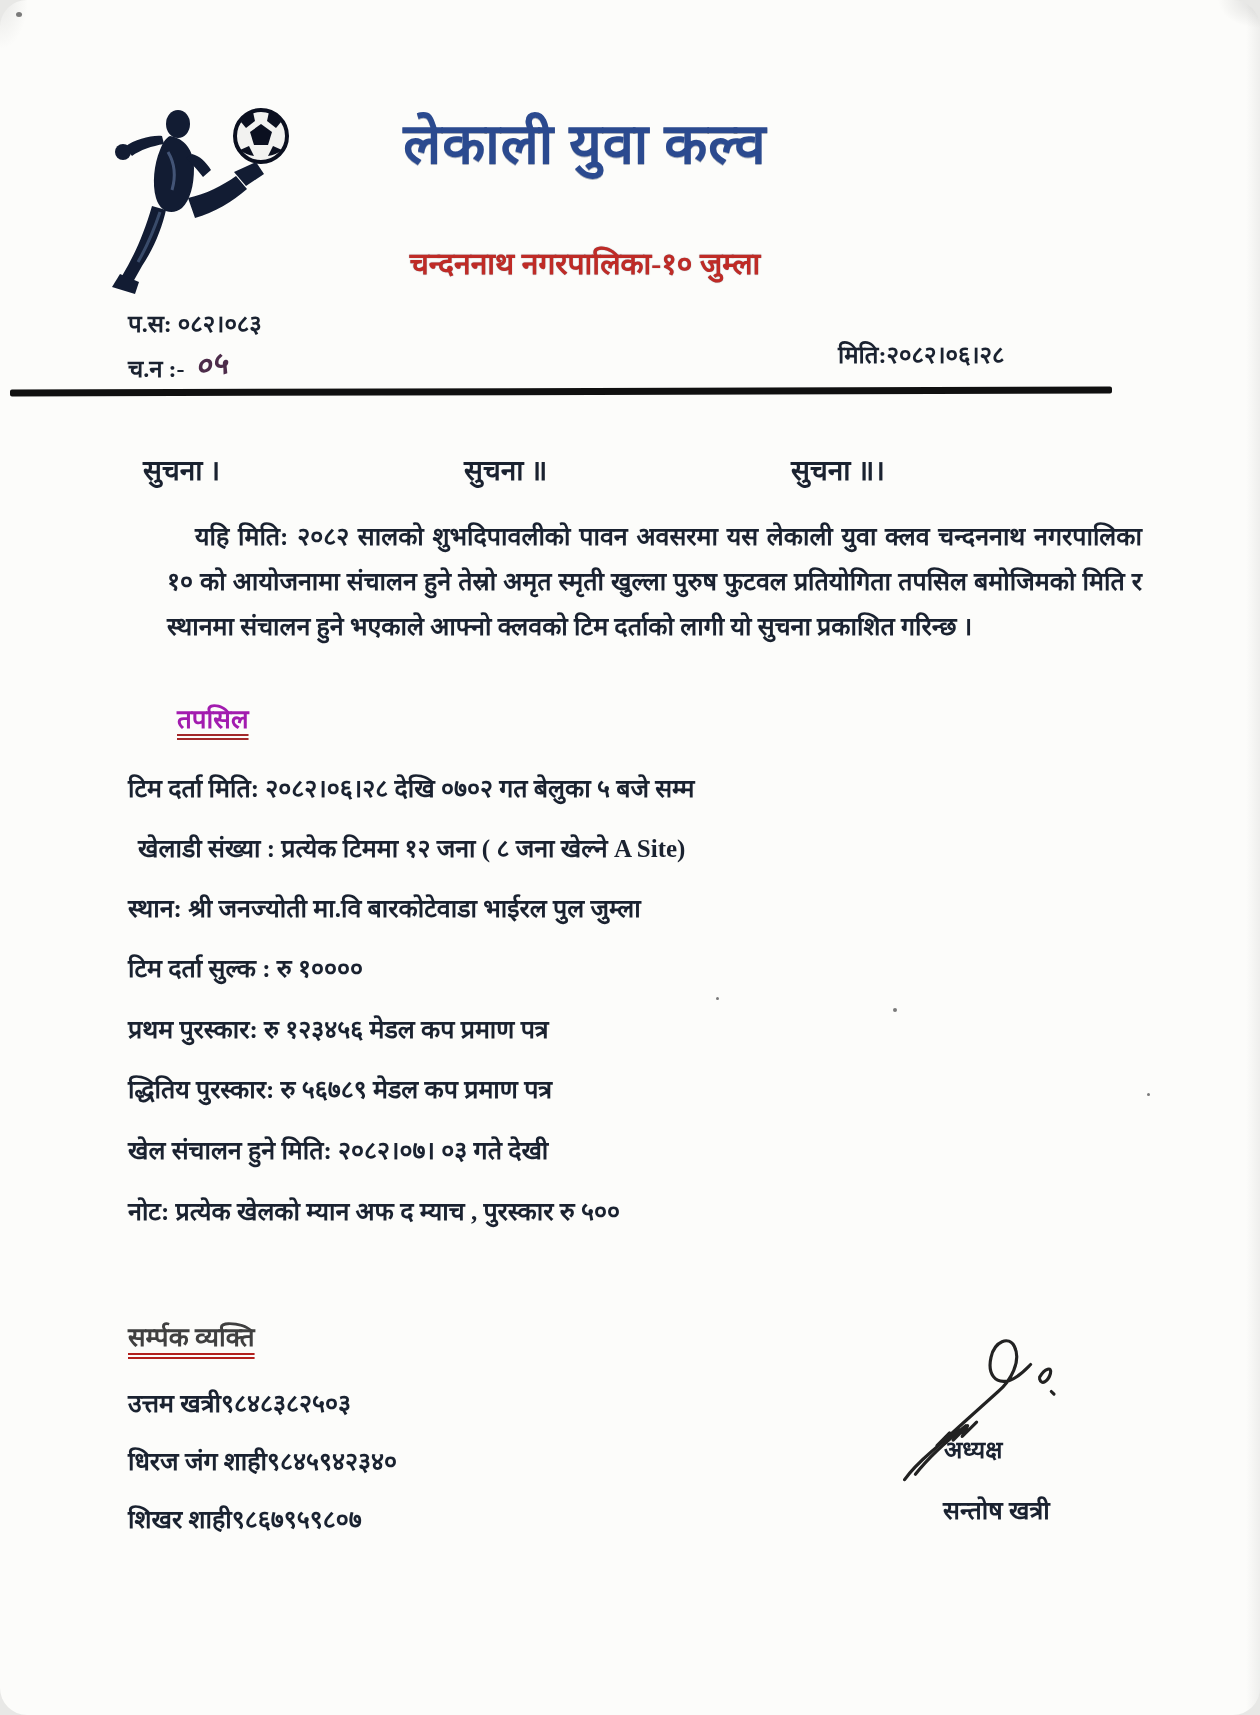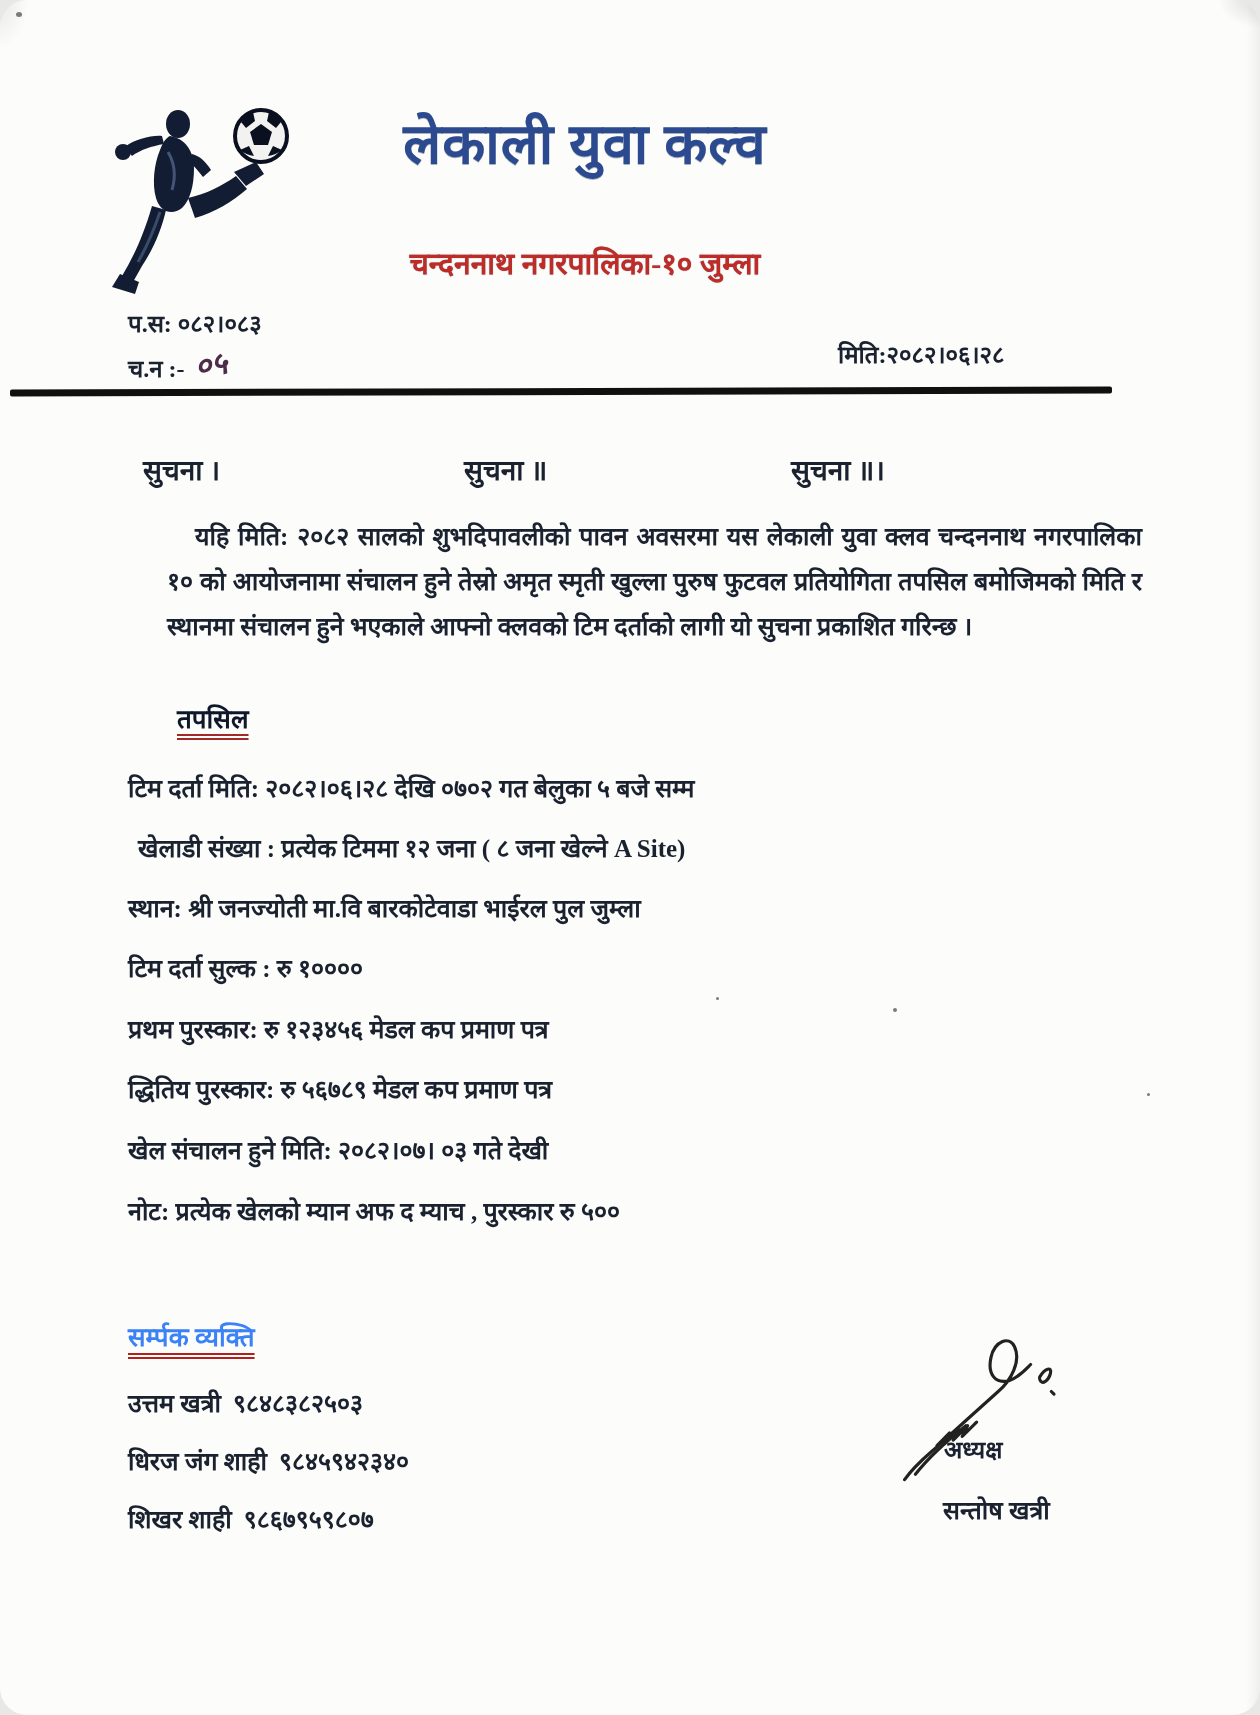--- a/index.html
+++ b/index.html
@@ -49,36 +49,36 @@
 
   .notice-row {
     position:absolute; left:143px; top:450px; width:742px;
     display:flex; justify-content:space-between; font-size:28px;align-items:flex-end;
   }
   .para {
     position:absolute; left:140px; top:514px; width:975px;
     font-size:25px; line-height:45px; text-align:justify; text-indent:28px;margin-left:27px;
   }
   .tapasil {
-    position:absolute; left:177px; top:700px; font-size:26px; color:#0f172a;
+    position:absolute; left:177px; top:700px; font-size:26px; color:#a21caf;
     text-decoration:underline double; text-underline-offset:6px;
     text-decoration-color:#a3282a;
   }
   .detail { position:absolute; left:128px; font-size:25px; white-space:nowrap; }
   .d0{top:770px} .d1{top:830px; left:138px} .d2{top:890px} .d3{top:950px}
   .d4{top:1011px} .d5{top:1071px} .d6{top:1132px} .d7{top:1193px}
 
   .contact-head {
-    position:absolute; left:128px; top:1318px; font-size:26px; color:#3b82f6;
+    position:absolute; left:128px; top:1318px; font-size:26px; color:#404040;
     text-decoration:underline double; text-underline-offset:7px;
     text-decoration-color:#b2201d;
   }
   .contact { position:absolute; left:128px; font-size:25px; white-space:nowrap; }
   .c0{top:1385px} .c1{top:1443px} .c2{top:1501px}
-  .contact .ph { margin-left:12px; }
+  .contact .ph { margin-left:0; }
 
   .signature { position:absolute; left:892px; top:1315px; width:180px; height:180px; }
   .sig-role { position:absolute; left:944px; top:1432px; font-size:24px; }
   .sig-name { position:absolute; left:943px; top:1492px; font-size:25px; }
 </style>
 </head>
 <body>
 
 <div class="page">
   <div class="scan-shade"></div>

